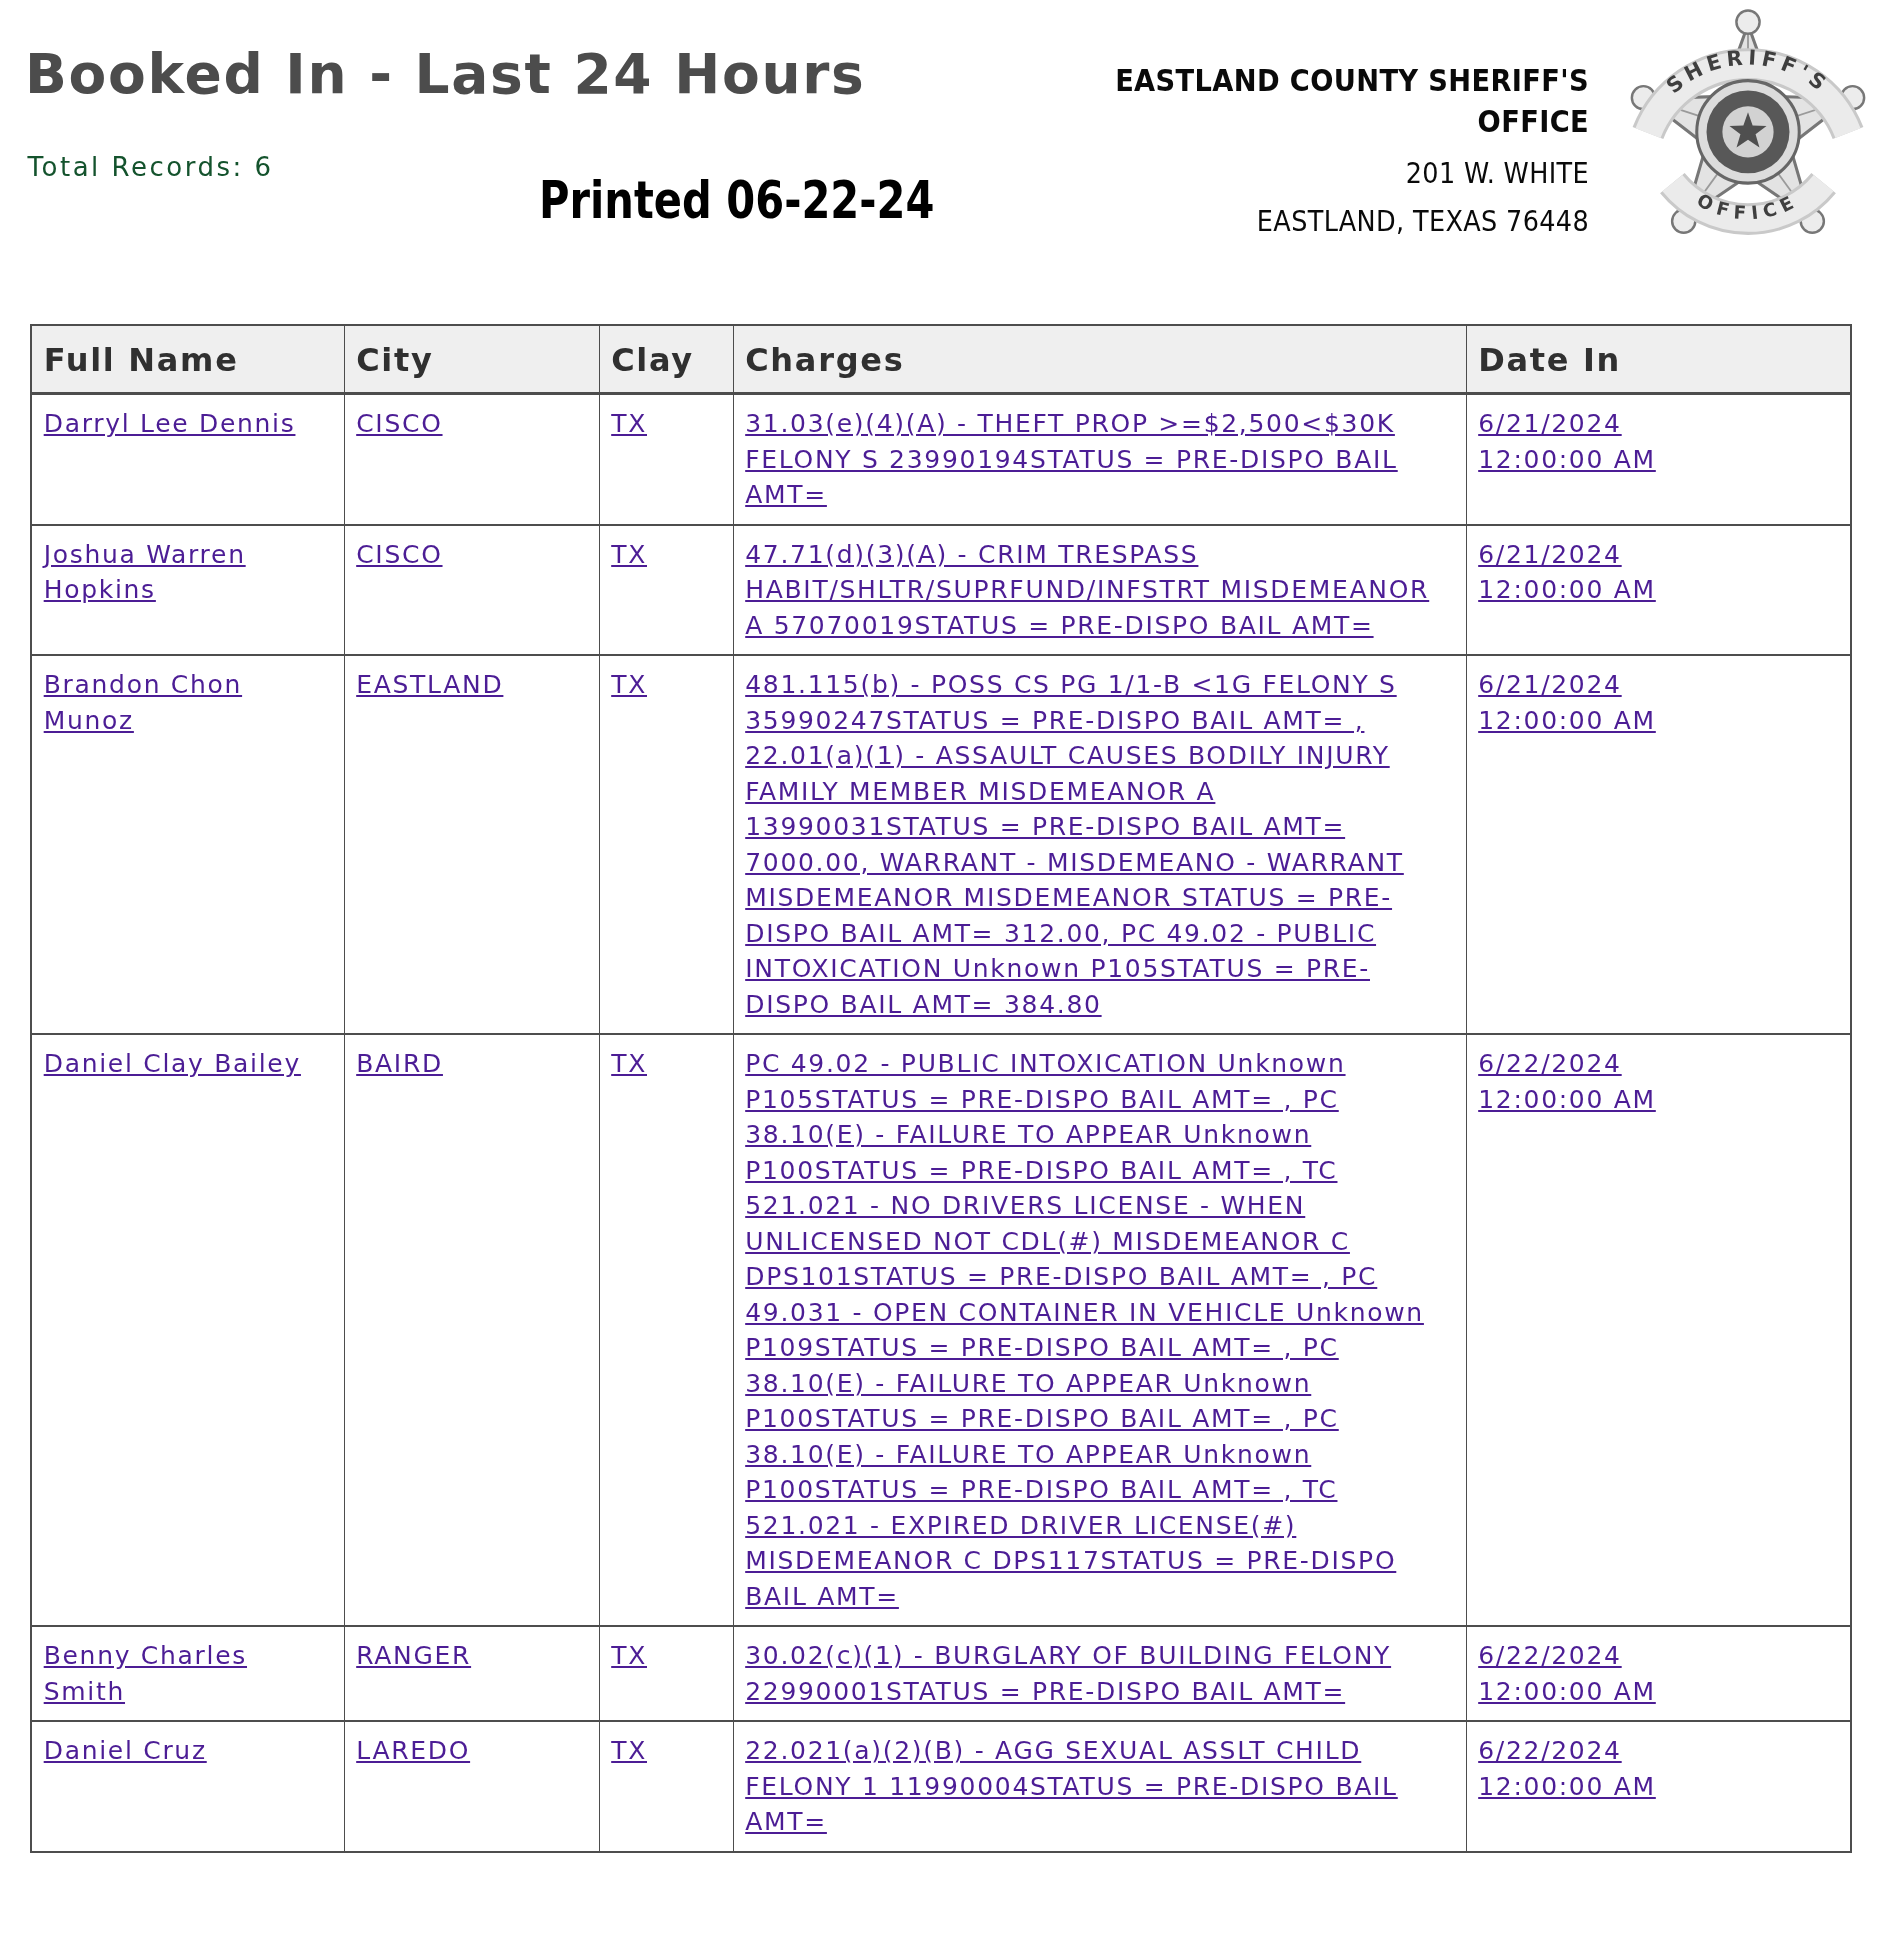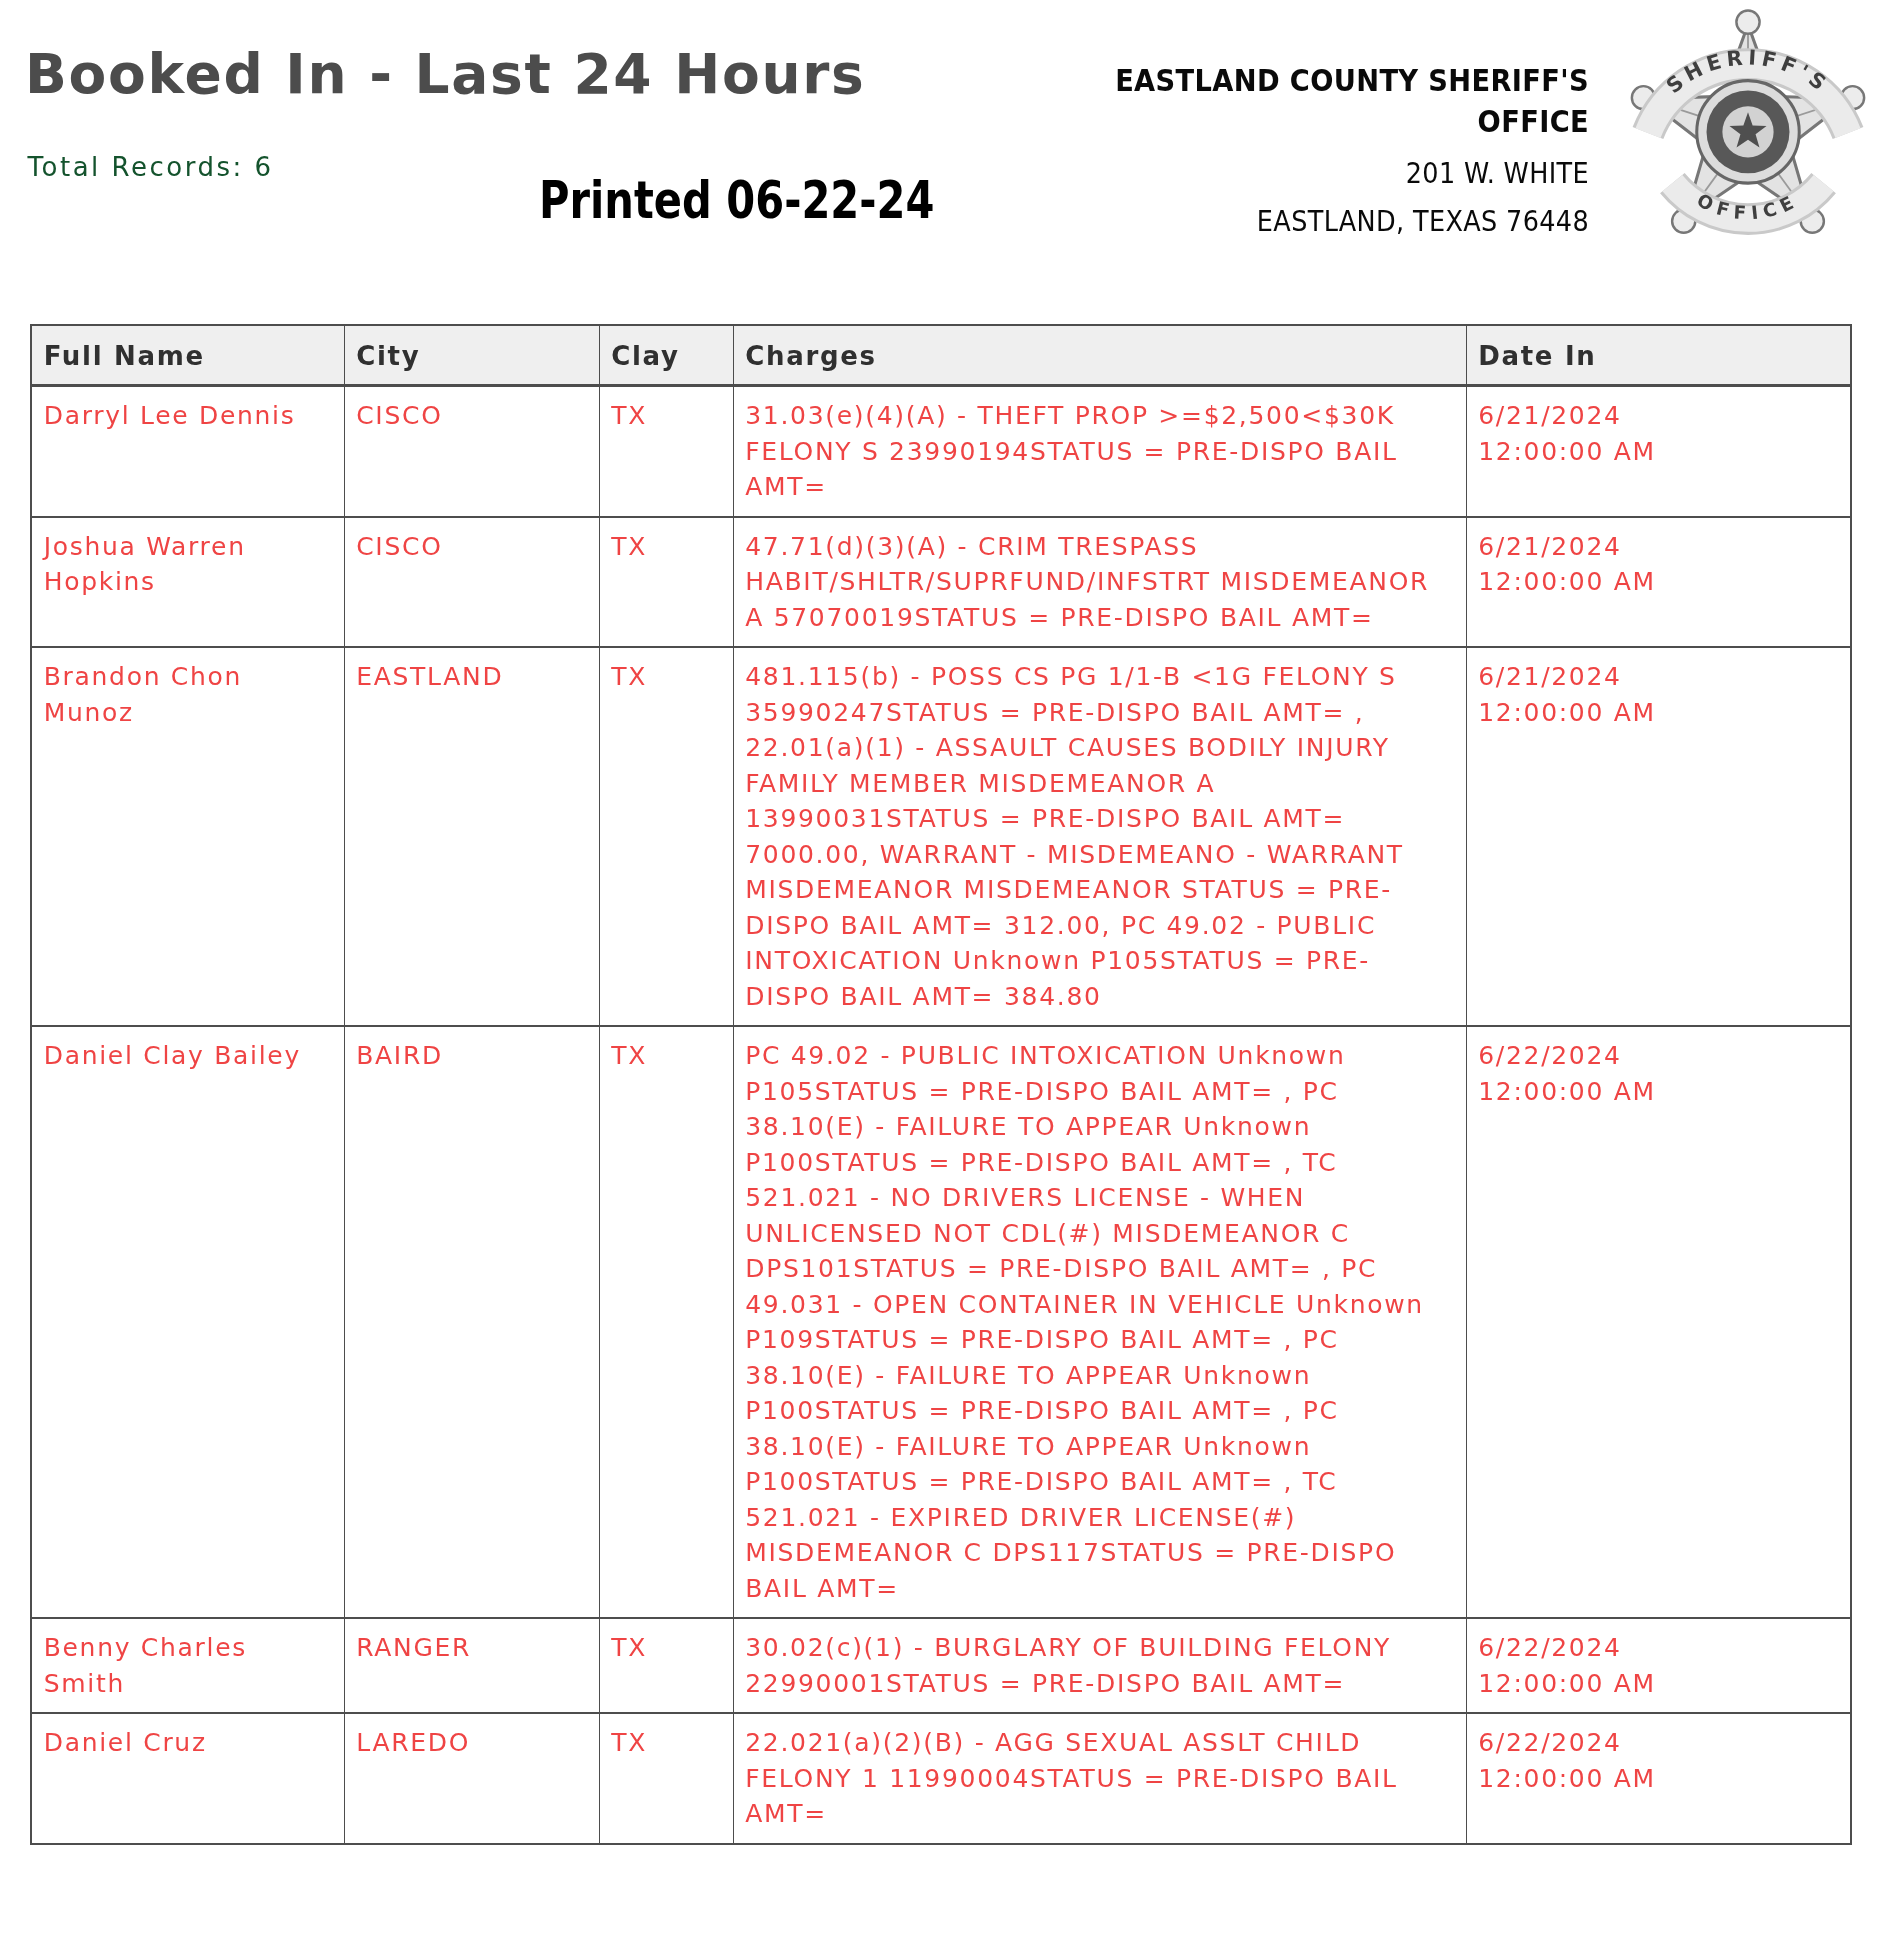--- a/index.html
+++ b/index.html
@@ -32,30 +32,30 @@
     max-width:584px; letter-spacing:0.4px;
   }
   .agency-line { font-size:29px; margin-top:14px; letter-spacing:0.4px; }
   .badge { position:absolute; left:1626px; top:5px; width:244px; height:244px; }
   
   table.booked {
     width:1820px; margin:0 30px; border-collapse:collapse; table-layout:fixed;
     border:2.5px solid #4d4d4d;
   }
   table.booked th {
-    background:#efefef; font-size:26px; font-weight:bold; color:#303030;
+    background:#efefef; font-size:32px; font-weight:bold; color:#303030;
     text-align:left; vertical-align:middle;
     padding:15px 11.7px 13.4px 11.7px;
     border:1.7px solid #4d4d4d; border-bottom:3.3px solid #4d4d4d;
     letter-spacing:1.7px;
   }
   table.booked td {
-    font-size:25px; color:#ef4444; vertical-align:top;
+    font-size:25px; color:#4c1d95; vertical-align:top;
     padding:11px 11.7px; border:1.7px solid #4d4d4d; border-top:2.5px solid #4d4d4d;
-    letter-spacing:1.7px; line-height:1.42; word-wrap:break-word;
+    letter-spacing:1.7px; line-height:1.42; word-wrap:break-word;text-decoration:underline;
   }
   .date-line { display:block; }
 </style>
 </head>
 <body>
 
 <div class="page">
 
   <div class="header">
     <div class="title">Booked In - Last 24 Hours</div>

